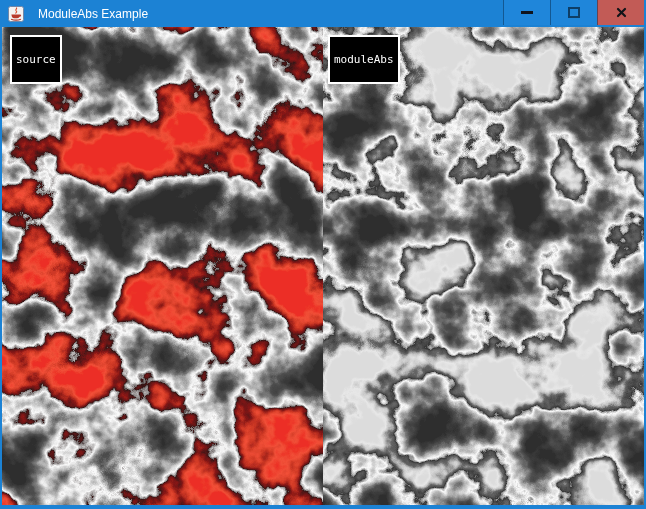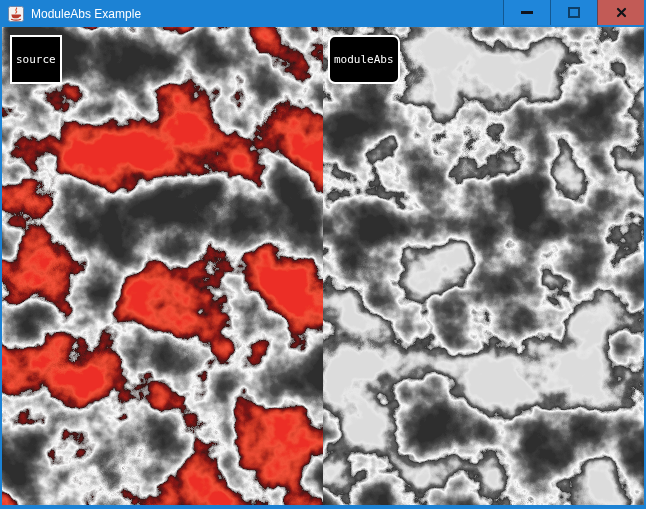--- a/index.html
+++ b/index.html
@@ -5,21 +5,21 @@
   html,body{margin:0;padding:0;background:#2b2b2b;}
   .window{
     width:646px;height:509px;position:relative;overflow:hidden;
     font-family:"Liberation Sans",sans-serif;
     background:#1C82D4;
   }
   .titlebar{
     height:27px;background:#1C82D4;display:flex;align-items:center;position:relative;
   }
   .app-icon{width:16px;height:16px;margin-left:8px;flex:0 0 auto;display:inline-block;}
-  .win-title{color:#ffffff;font-size:12px;margin-left:7px;flex:1 1 auto;white-space:nowrap;}
+  .win-title{color:#ffffff;font-size:12px;margin-left:14px;flex:1 1 auto;white-space:nowrap;}
   .controls{display:flex;height:25px;align-self:flex-start;margin-right:2px;}
   .btn{
     width:46px;height:25px;display:flex;align-items:center;justify-content:center;
     background:#1F86DA;border-left:1px solid rgba(8,42,74,0.5);cursor:pointer;
   }
   .btn.close{background:#C25B56;}
   .glyph-min{width:12px;height:3px;background:#10141c;display:inline-block;}
   .glyph-max{width:8px;height:7px;border:2px solid #0E3E66;background:transparent;display:inline-block;}
   .content{
     display:flex;height:478px;
@@ -27,21 +27,21 @@
     background:#000;
   }
   .panel{width:321px;height:478px;position:relative;overflow:hidden;background:#000;}
   .panel svg.noise{display:block;}
   .panel-label{
     position:absolute;top:8px;background:#000000;color:#ffffff;
     border:2px solid #ffffff;font-family:"DejaVu Sans Mono",monospace;
     font-size:11px;line-height:13px;padding:16px 4px;white-space:nowrap;
   }
   .panel-label.src{left:8px;}
-  .panel-label.abs{left:5px;border-radius:7px;}
+  .panel-label.abs{left:5px;}
 </style>
 </head>
 <body>
 
 <div class="window">
 
   <div class="titlebar">
     <span class="app-icon">
       <svg viewBox="0 0 16 16" width="16" height="16">
         <rect x="0.5" y="0.5" width="15" height="15" rx="2" fill="#f2f2f2" stroke="#6f87a8"></rect>

